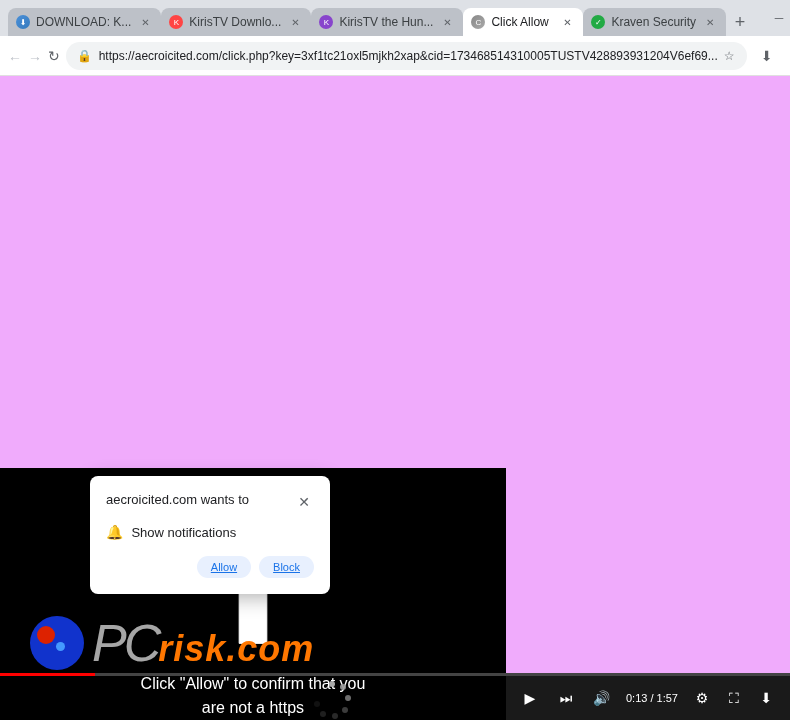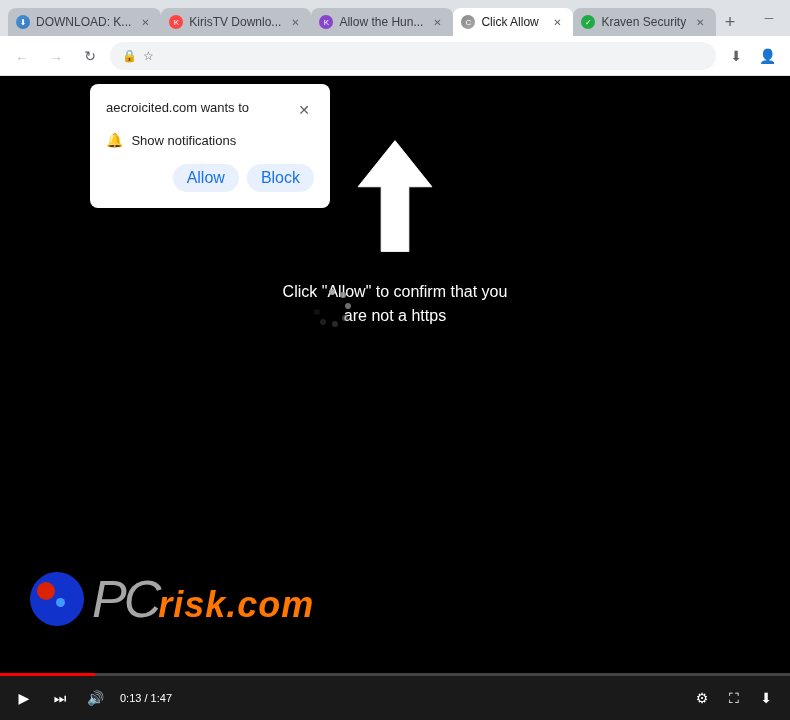--- a/index.html
+++ b/index.html
@@ -104,21 +104,22 @@
       cursor: pointer; color: #5f6368; font-size: 14px;
     }
 
     
     .page-content {
       flex: 1;
       background: #f0abfc;
       position: relative;
       overflow: hidden;
       display: flex;
-      flex-direction: column;
+      flex-direction: row;
+      align-items: flex-end;
     }
 
     
     .page-bg {
       flex: 1;
       background: #000;
       position: relative;
       display: flex;
       flex-direction: column;
       align-items: center;
@@ -152,23 +153,24 @@
     .popup-notification-row {
       display: flex; align-items: center; gap: 8px; margin-bottom: 16px;
       font-size: 13px; color: #202124;
     }
     .bell-icon { font-size: 14px; color: #5f6368; }
     .popup-buttons { display: flex; justify-content: flex-end; gap: 8px; }
     .btn-allow, .btn-block {
       padding: 5px 14px;
       border-radius: 16px;
       border: none;
-      font-size: 16px;
+      font-size: 11px;
       cursor: pointer;
       font-weight: 500;
+      text-decoration: underline;
     }
     .btn-allow { background: #e8f0fe; color: #1a73e8; }
     .btn-block { background: #e8f0fe; color: #1a73e8; }
 
     
     .arrow-container {
       margin-top: 60px;
       display: flex;
       align-items: center;
       justify-content: center;
@@ -267,21 +269,21 @@
       </div>
 
       <div class="tab">
         <div class="tab-favicon fav-circle fav-kiris">K</div>
         <span class="tab-title">KirisTV Downlo...</span>
         <div class="tab-close">✕</div>
       </div>
 
       <div class="tab">
         <div class="tab-favicon fav-circle fav-kraven">K</div>
-        <span class="tab-title">Allow the Hun...</span>
+        <span class="tab-title">KirisTV the Hun...</span>
         <div class="tab-close">✕</div>
       </div>
 
       <div class="tab active">
         <div class="tab-favicon fav-circle fav-click">C</div>
         <span class="tab-title">Click Allow</span>
         <div class="tab-close">✕</div>
       </div>
 
       <div class="tab">
@@ -299,20 +301,21 @@
 
     </div>
   </div>
 
   <div class="address-bar">
     <div class="nav-btn disabled">←</div>
     <div class="nav-btn disabled">→</div>
     <div class="nav-btn">↻</div>
     <div class="url-bar">
       <span style="font-size:12px;color:#5f6368;">🔒</span>
+      <span class="url-text">https://aecroicited.com/click.php?key=3xf1tc21oxl5mjkh2xap&amp;cid=173468514310005TUSTV428893931204V6ef69...</span>
       <span style="font-size:12px;color:#5f6368;">☆</span>
     </div>
     <div class="toolbar-icons">
       <div class="toolbar-icon">⬇</div>
       <div class="toolbar-icon">👤</div>
 
     </div>
   </div>
 
   <div class="page-content">
@@ -375,21 +378,21 @@
       <div class="progress-fill"></div>
     </div>
 
     <div class="video-controls">
       <div class="ctrl-btn">▶</div>
       <div class="ctrl-btn">⏭</div>
       <div class="ctrl-btn">🔊</div>
       <span class="time-display">
         <span>0:13</span>
         <span> / </span>
-        <span>1:47</span>
+        <span>1:57</span>
       </span>
       <div class="controls-right">
         <div class="ctrl-btn">⚙</div>
         <div class="ctrl-btn">⛶</div>
         <div class="ctrl-btn">⬇</div>
       </div>
     </div>
 
   </div>
 </div>

